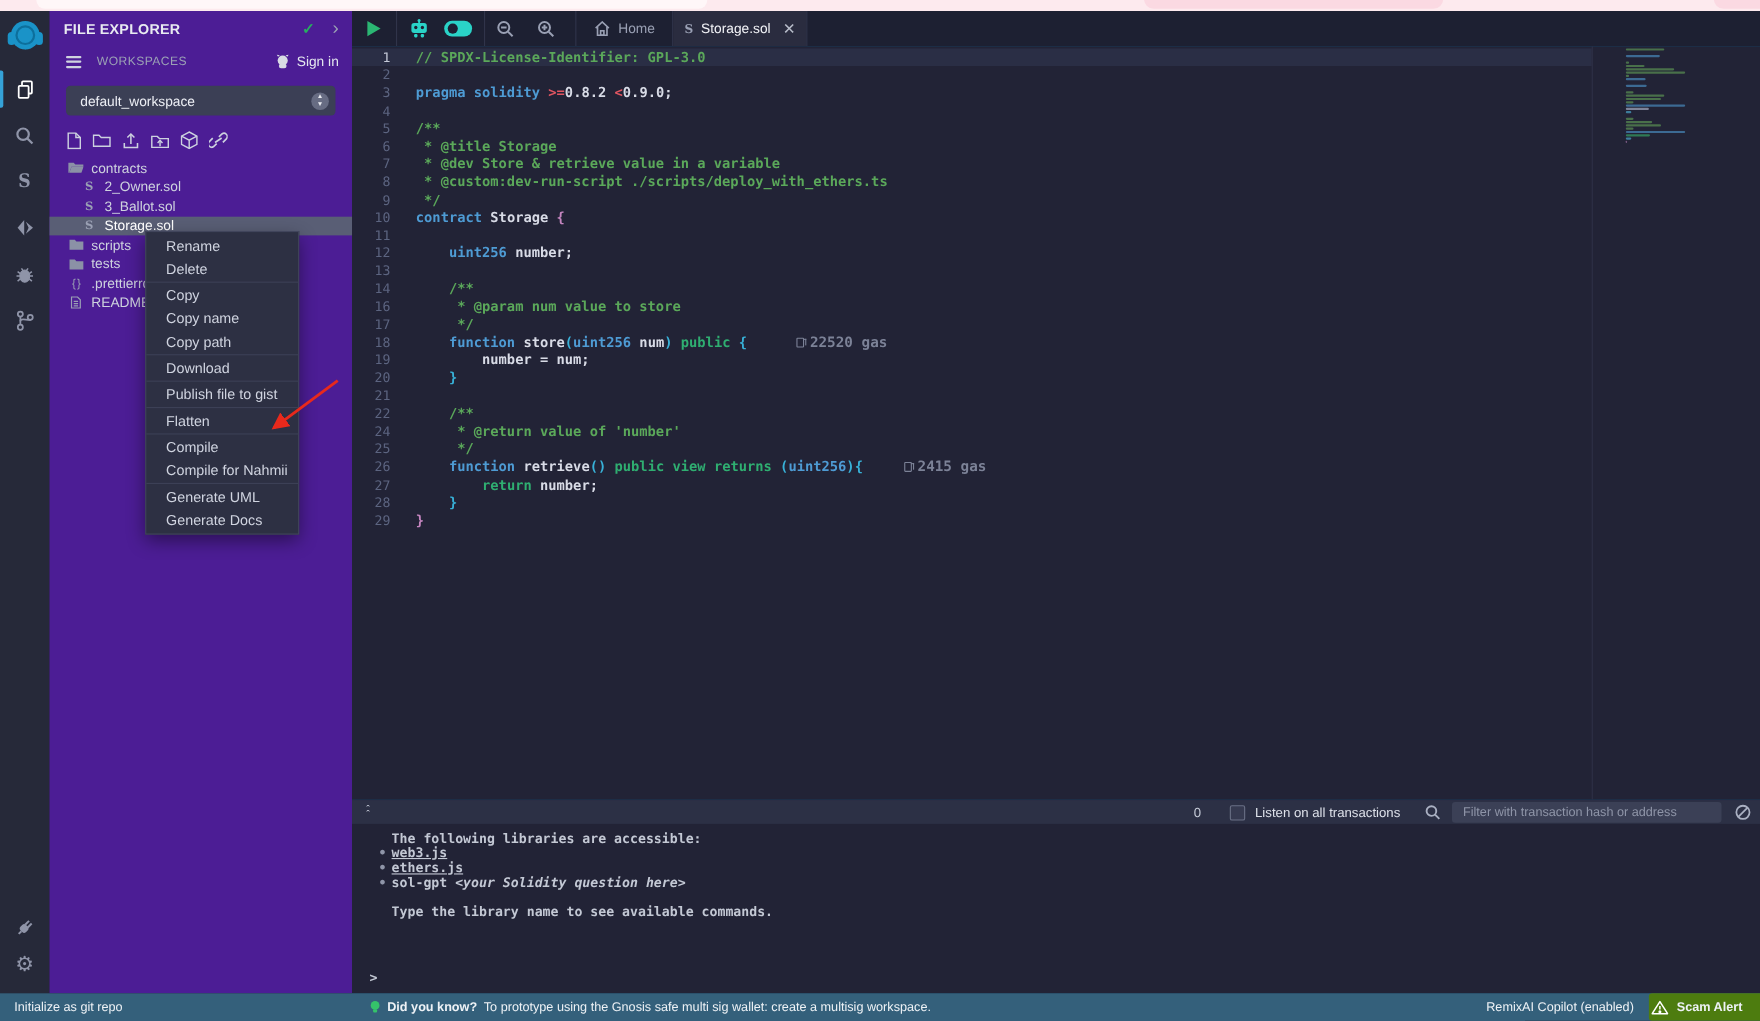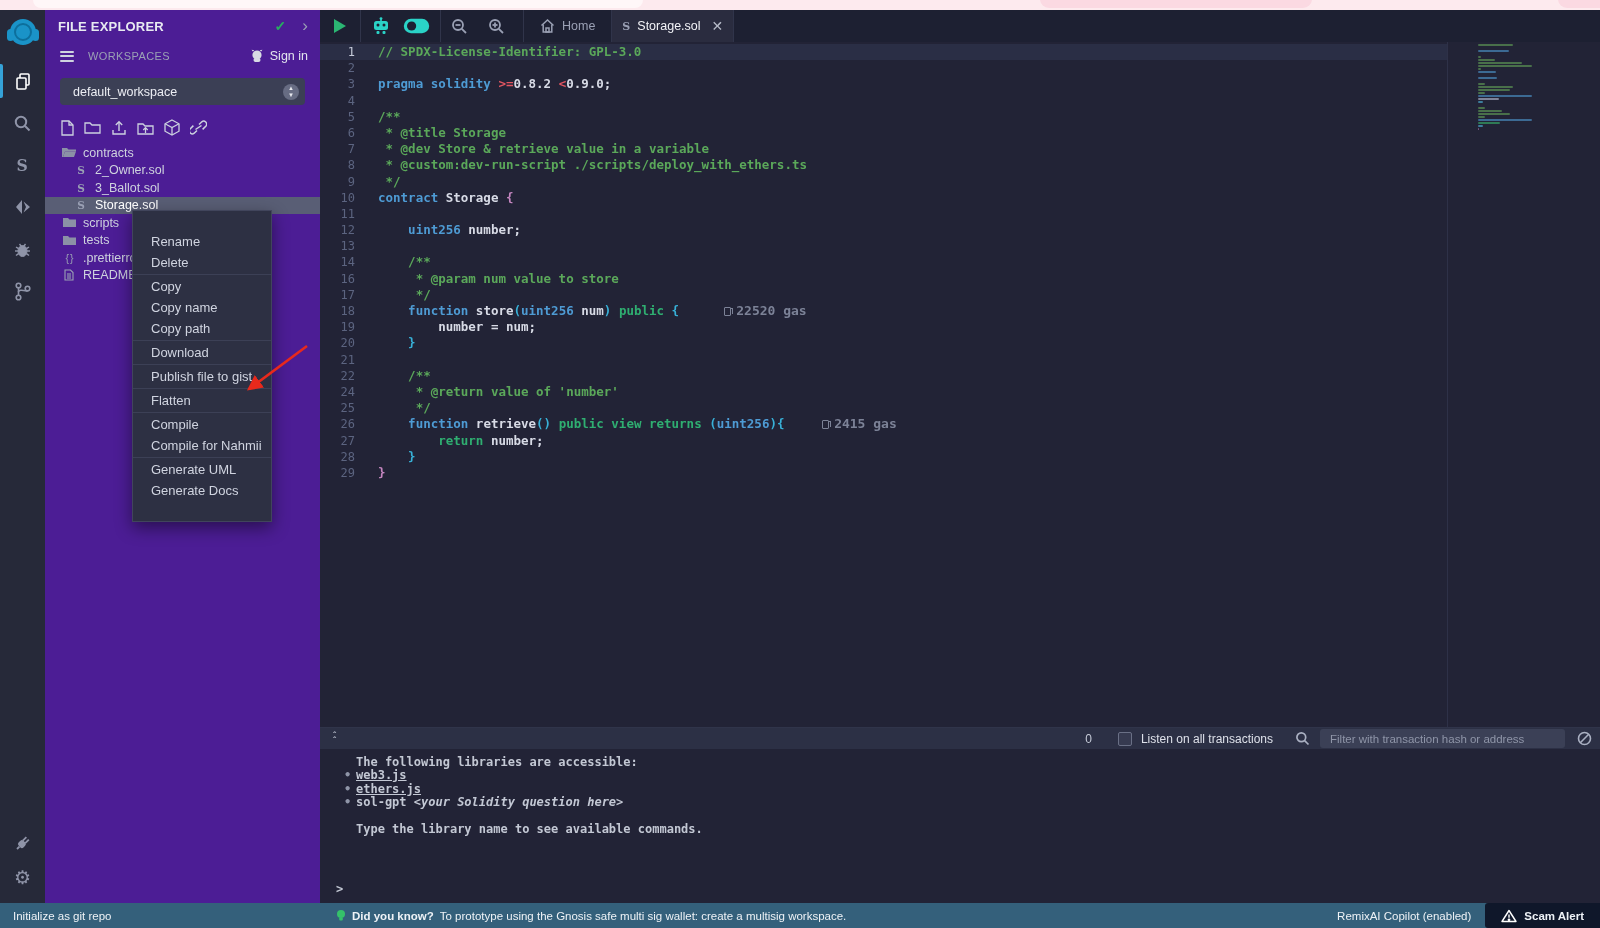--- a/index.html
+++ b/index.html
@@ -45,21 +45,21 @@
   .tree { margin-top:2px; }
   .tree-row { display:flex; align-items:center; height:17.5px; font-size:12.5px; cursor:pointer; white-space:nowrap; }
   .tree-row .ticon { width:14px; display:flex; justify-content:center; margin-right:7px; flex:none; color:#8b91a6; }
   .tree-row.ind0 { padding-left:17px; }
   .tree-row.ind1 { padding-left:29px; }
   .tree-row.selected { background:#595e75; color:#fff; }
   .tsol { font-size:10.5px; font-weight:bold; color:#9aa0b4; font-family:"DejaVu Serif",serif; }
   .tbraces { font-size:10.5px; color:#9aa0b4; letter-spacing:-1px; }
 
   
-  .ctxmenu { position:absolute; left:132px; top:210px; width:140px; background:#2d3043; border:1px solid #41455c; box-shadow:0 6px 16px rgba(0,0,0,.45); z-index:50; padding:20px 0; }
+  .ctxmenu { position:absolute; left:132px; top:210px; width:140px; background:#2d3043; border:1px solid #41455c; box-shadow:0 6px 16px rgba(0,0,0,.45); z-index:50; padding:2px 0; }
   .ctx-item { font-size:13px; color:#d0d4e0; padding:2px 0 2px 18px; line-height:17px; cursor:pointer; white-space:nowrap; }
   .ctx-div { height:1px; background:#3c4056; margin:1px 0; }
 
   
   .red-arrow { position:absolute; left:235px; top:333px; z-index:55; pointer-events:none; }
 
   
   .main { position:relative; flex:1; display:flex; flex-direction:column; background:#0369a1; }
 
   .edit-toolbar { height:32px; flex:none; background:#1d2032; display:flex; align-items:center; }
@@ -106,21 +106,21 @@
   .term-line .em { font-style:italic; }
   .term-prompt { position:absolute; left:16px; bottom:7px; font-weight:bold; color:#c3c8d4; }
 
   
   .statusbar { position:absolute; left:0; top:903px; width:1600px; height:25px; background:#34607b; color:#eef2f6; font-size:11.5px; display:flex; align-items:center; z-index:40; }
   .sb-left { margin-left:13px; cursor:pointer; }
   .sb-tip { position:absolute; left:336px; display:flex; align-items:center; gap:6px; }
   .sb-tip b { font-weight:bold; }
   .sb-right { position:absolute; right:0; height:25px; display:flex; align-items:center; }
   .sb-copilot { margin-right:14px; }
-  .sb-scam { height:25px; background:#0f172a; display:flex; align-items:center; gap:7px; padding:0 16px 0 16px; font-weight:bold; border-radius:3px 0 0 3px; cursor:pointer; }
+  .sb-scam { height:25px; background:#4d7c0f; display:flex; align-items:center; gap:7px; padding:0 16px 0 2px; font-weight:bold; border-radius:3px 0 0 3px; cursor:pointer; }
 </style>
 </head>
 <body>
 
 <div class="top-strip">
   <div class="pill-white"></div>
   <div class="pill-pink1"></div>
   <div class="pill-pink2"></div>
 </div>
 

